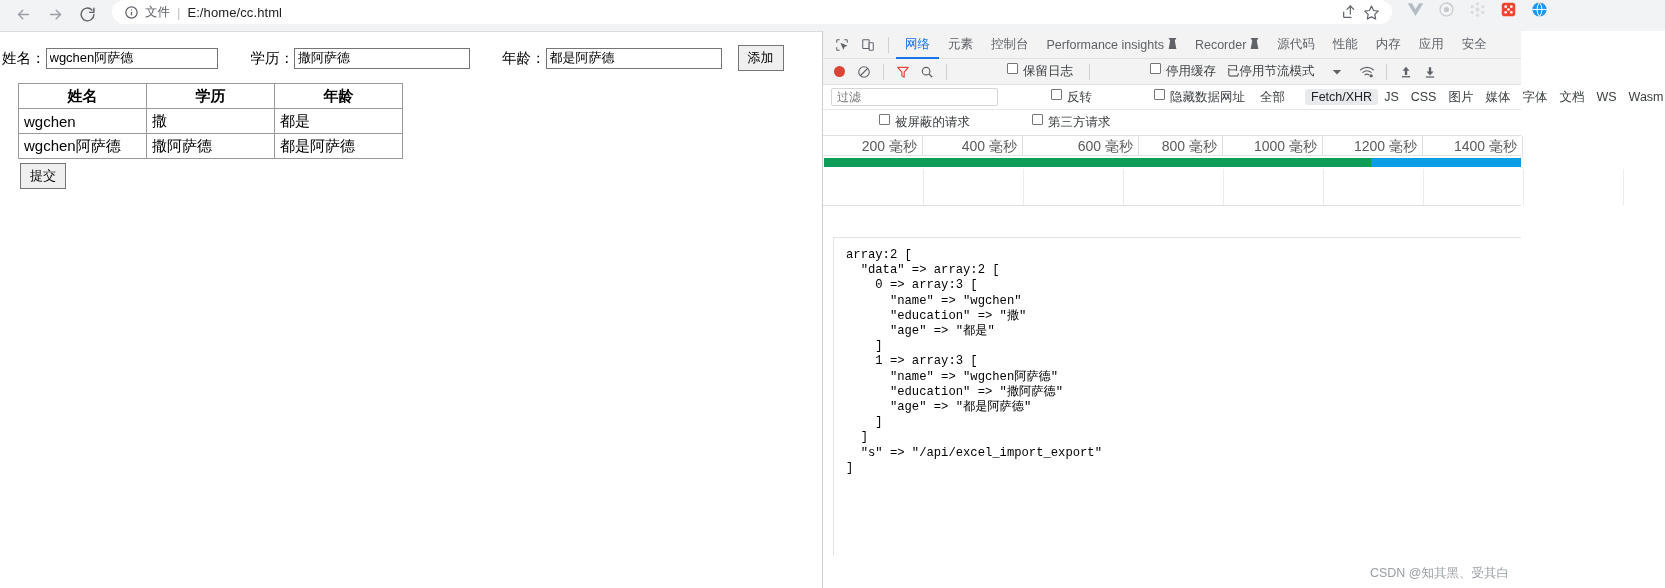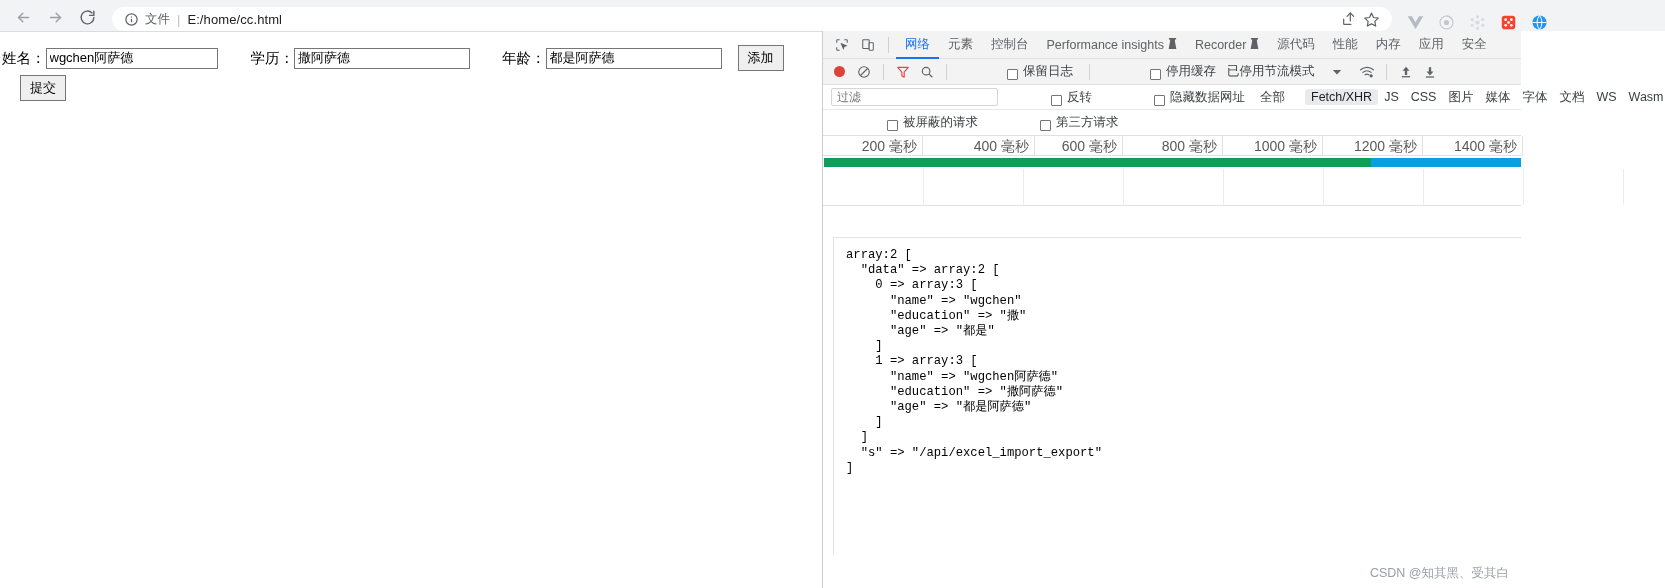--- a/index.html
+++ b/index.html
@@ -8,21 +8,21 @@
     width: 1665px; height: 588px;
     overflow: hidden;
     background: #ffffff;
     font-family: "Liberation Sans", sans-serif;
   }
   #root { position: relative; width: 1665px; height: 588px; background:#fff; }
 
   
   .browser-bar {
     position: absolute; left:0; top:0; width:1665px; height:31px;
-    background:#f1f3f4; display:flex; align-items:flex-end;
+    background:#f1f3f4; display:flex; align-items:flex-start;
   }
   .nav-btns { display:flex; align-items:center; padding-left:8px; gap:2px;}
   .nav-btn {
     width:30px; height:28px; display:flex; align-items:center; justify-content:center;
     border-radius:50%; color:#5f6368; cursor:default;
   }
   .nav-btn svg { display:block; }
   .omnibox {
     margin-left:10px; height:24px; flex:0 0 auto; width:auto;
     min-width:1280px;
@@ -92,21 +92,21 @@
     border-bottom:1px solid #e0e0e0; padding-left:8px; gap:0;
   }
   .rec-dot { width:11px;height:11px;border-radius:50%; background:#db4437; margin:0 7px 0 3px;
              box-shadow:0 0 0 1.5px #f3f3f3; }
   .tb-ico { width:24px;height:22px;display:flex;align-items:center;justify-content:center;color:#5f6368;}
   .tb-label { font-size:12.5px; color:#3c4043; white-space:nowrap; }
   .cb {
     width:11px; height:11px; border:1px solid #767676; background:#fff;
     display:inline-block; margin-right:5px; border-radius:1px; flex:0 0 auto;
   }
-  .cbwrap { display:flex; align-items:flex-end; margin:0 9px; white-space:nowrap;padding-left:44px; }
+  .cbwrap { display:flex; align-items:flex-start; margin:0 9px; white-space:nowrap;padding-left:44px; }
 
   .dt-filterbar {
     height:25px; background:#fff; display:flex; align-items:center;
     border-bottom:1px solid #e8e8e8; padding-left:8px;
   }
   .filter-input {
     width:180px; height:18px; border:1px solid #d5d5d5; border-radius:2px;
     font-size:12px; padding:0 5px; color:#5a5a5a; background:#fff; outline:none;
     font-family:"Liberation Sans", sans-serif;
   }
@@ -268,20 +268,41 @@
     <div class="form-row">
       <span class="form-label">姓名：</span>
       <input class="form-input in-name" value="wgchen阿萨德" style="">
       <span class="form-label">学历：</span>
       <input class="form-input in-edu" value="撒阿萨德" style="">
       <span class="form-label">年龄：</span>
       <input class="form-input in-age" value="都是阿萨德" style="">
       <button class="btn">添加</button>
     </div>
 
+    <table class="data">
+      <thead>
+        <tr>
+          <th class="col1">姓名</th>
+          <th class="col2">学历</th>
+          <th class="col3">年龄</th>
+        </tr>
+      </thead>
+      <tbody>
+        <tr>
+          <td>wgchen</td>
+          <td>撒</td>
+          <td>都是</td>
+        </tr>
+        <tr>
+          <td>wgchen阿萨德</td>
+          <td>撒阿萨德</td>
+          <td>都是阿萨德</td>
+        </tr>
+      </tbody>
+    </table>
 
     <div class="submit-wrap">
       <button class="btn">提交</button>
     </div>
   </div>
 
   <div class="devtools">
 
     <div class="dt-tabbar">
       <div class="dt-iconbtn">
@@ -419,35 +440,35 @@
       <span class="chip">媒体</span>
       <span class="chip">字体</span>
       <span class="chip">文档</span>
       <span class="chip">WS</span>
       <span class="chip">Wasm</span>
       <span class="chip">清单</span>
       <span style="width:4px"></span>
     </div>
 
     <div class="dt-filterbar2">
-      <label class="cbwrap" style="margin-left:12px">
+      <label class="cbwrap" style="margin-left:4px">
         <span class="cb"></span>
         <span class="tb-label">被屏蔽的请求</span>
       </label>
       <label class="cbwrap">
         <span class="cb"></span>
         <span class="tb-label">第三方请求</span>
       </label>
     </div>
 
     <div class="overview">
       <div class="ov-ruler">
         <div class="ov-tick" style="left:0px;width:100px">200 毫秒</div>
-        <div class="ov-tick" style="left:112px;width:100px">400 毫秒</div>
-        <div class="ov-tick" style="left:200px;width:100px">600 毫秒</div>
+        <div class="ov-tick" style="left:100px;width:100px">400 毫秒</div>
+        <div class="ov-tick" style="left:216px;width:100px">600 毫秒</div>
         <div class="ov-tick" style="left:300px;width:100px">800 毫秒</div>
         <div class="ov-tick" style="left:400px;width:100px">1000 毫秒</div>
         <div class="ov-tick" style="left:500px;width:100px">1200 毫秒</div>
         <div class="ov-tick" style="left:600px;width:100px">1400 毫秒</div>
       </div>
       <div class="ov-bars">
         <div class="ov-green" style="width:547px"></div>
         <div class="ov-blue" style="left:548px;right:0"></div>
         <div class="ov-grid" style="left:100px"></div>
         <div class="ov-grid" style="left:200px"></div>

